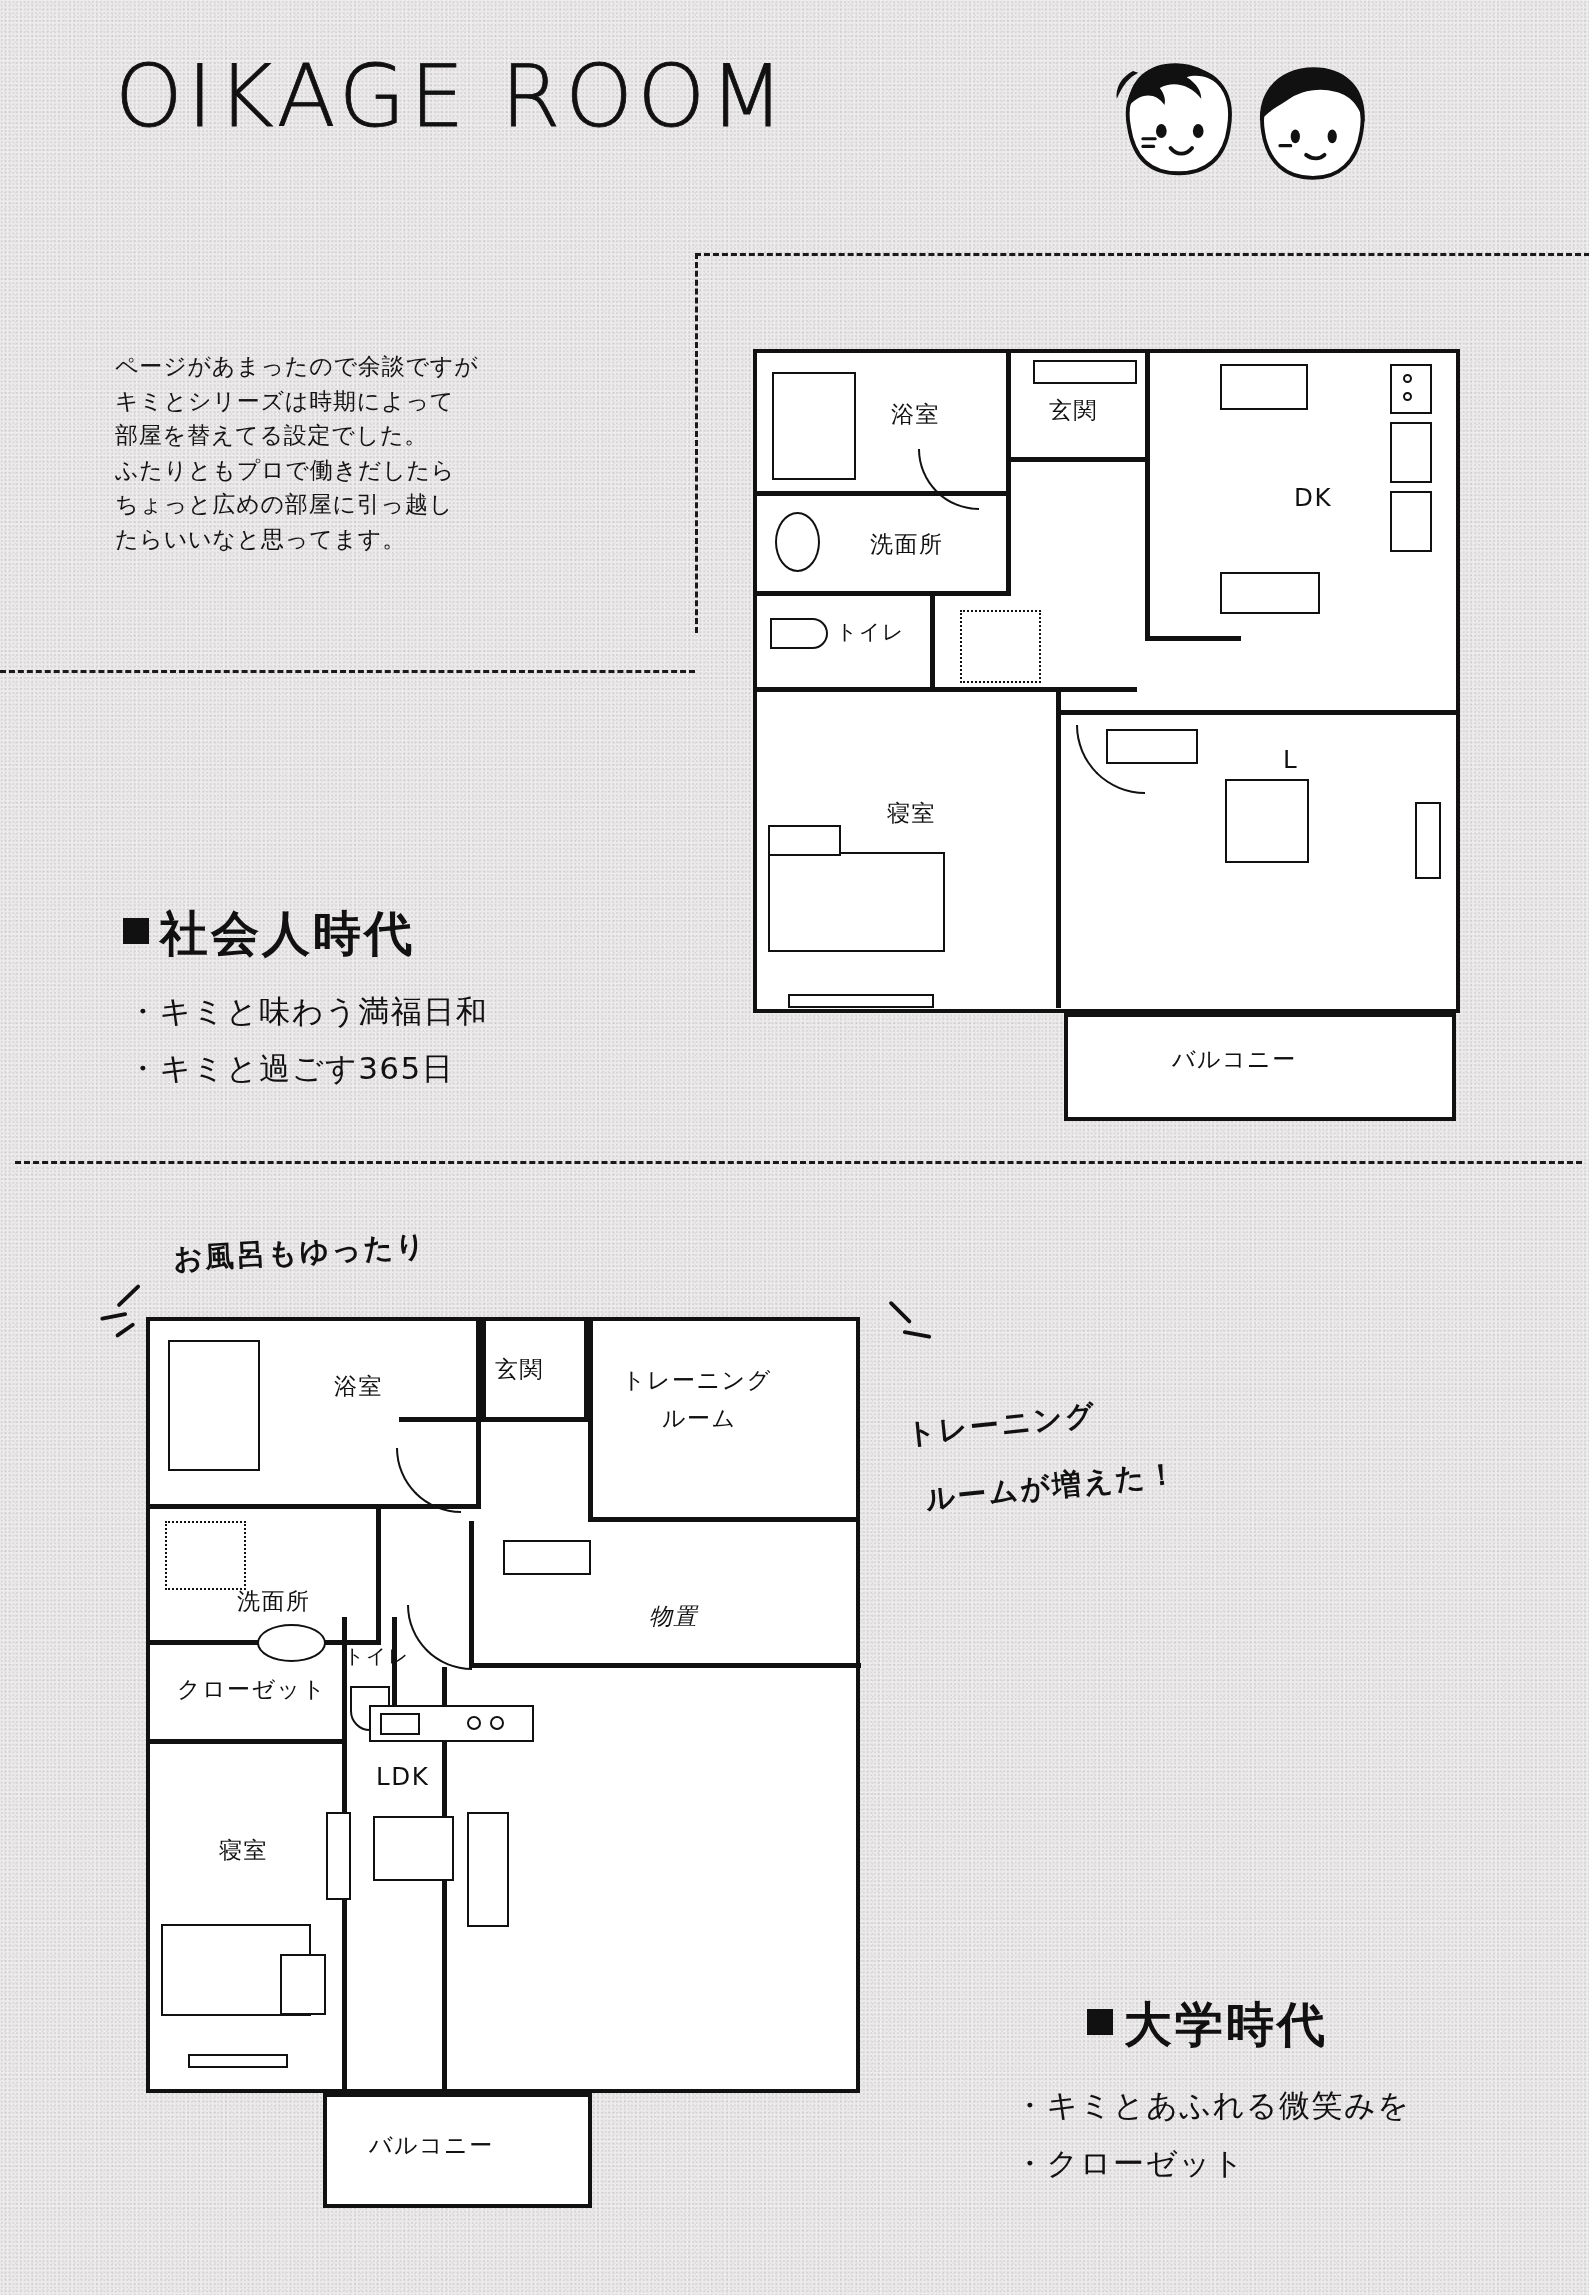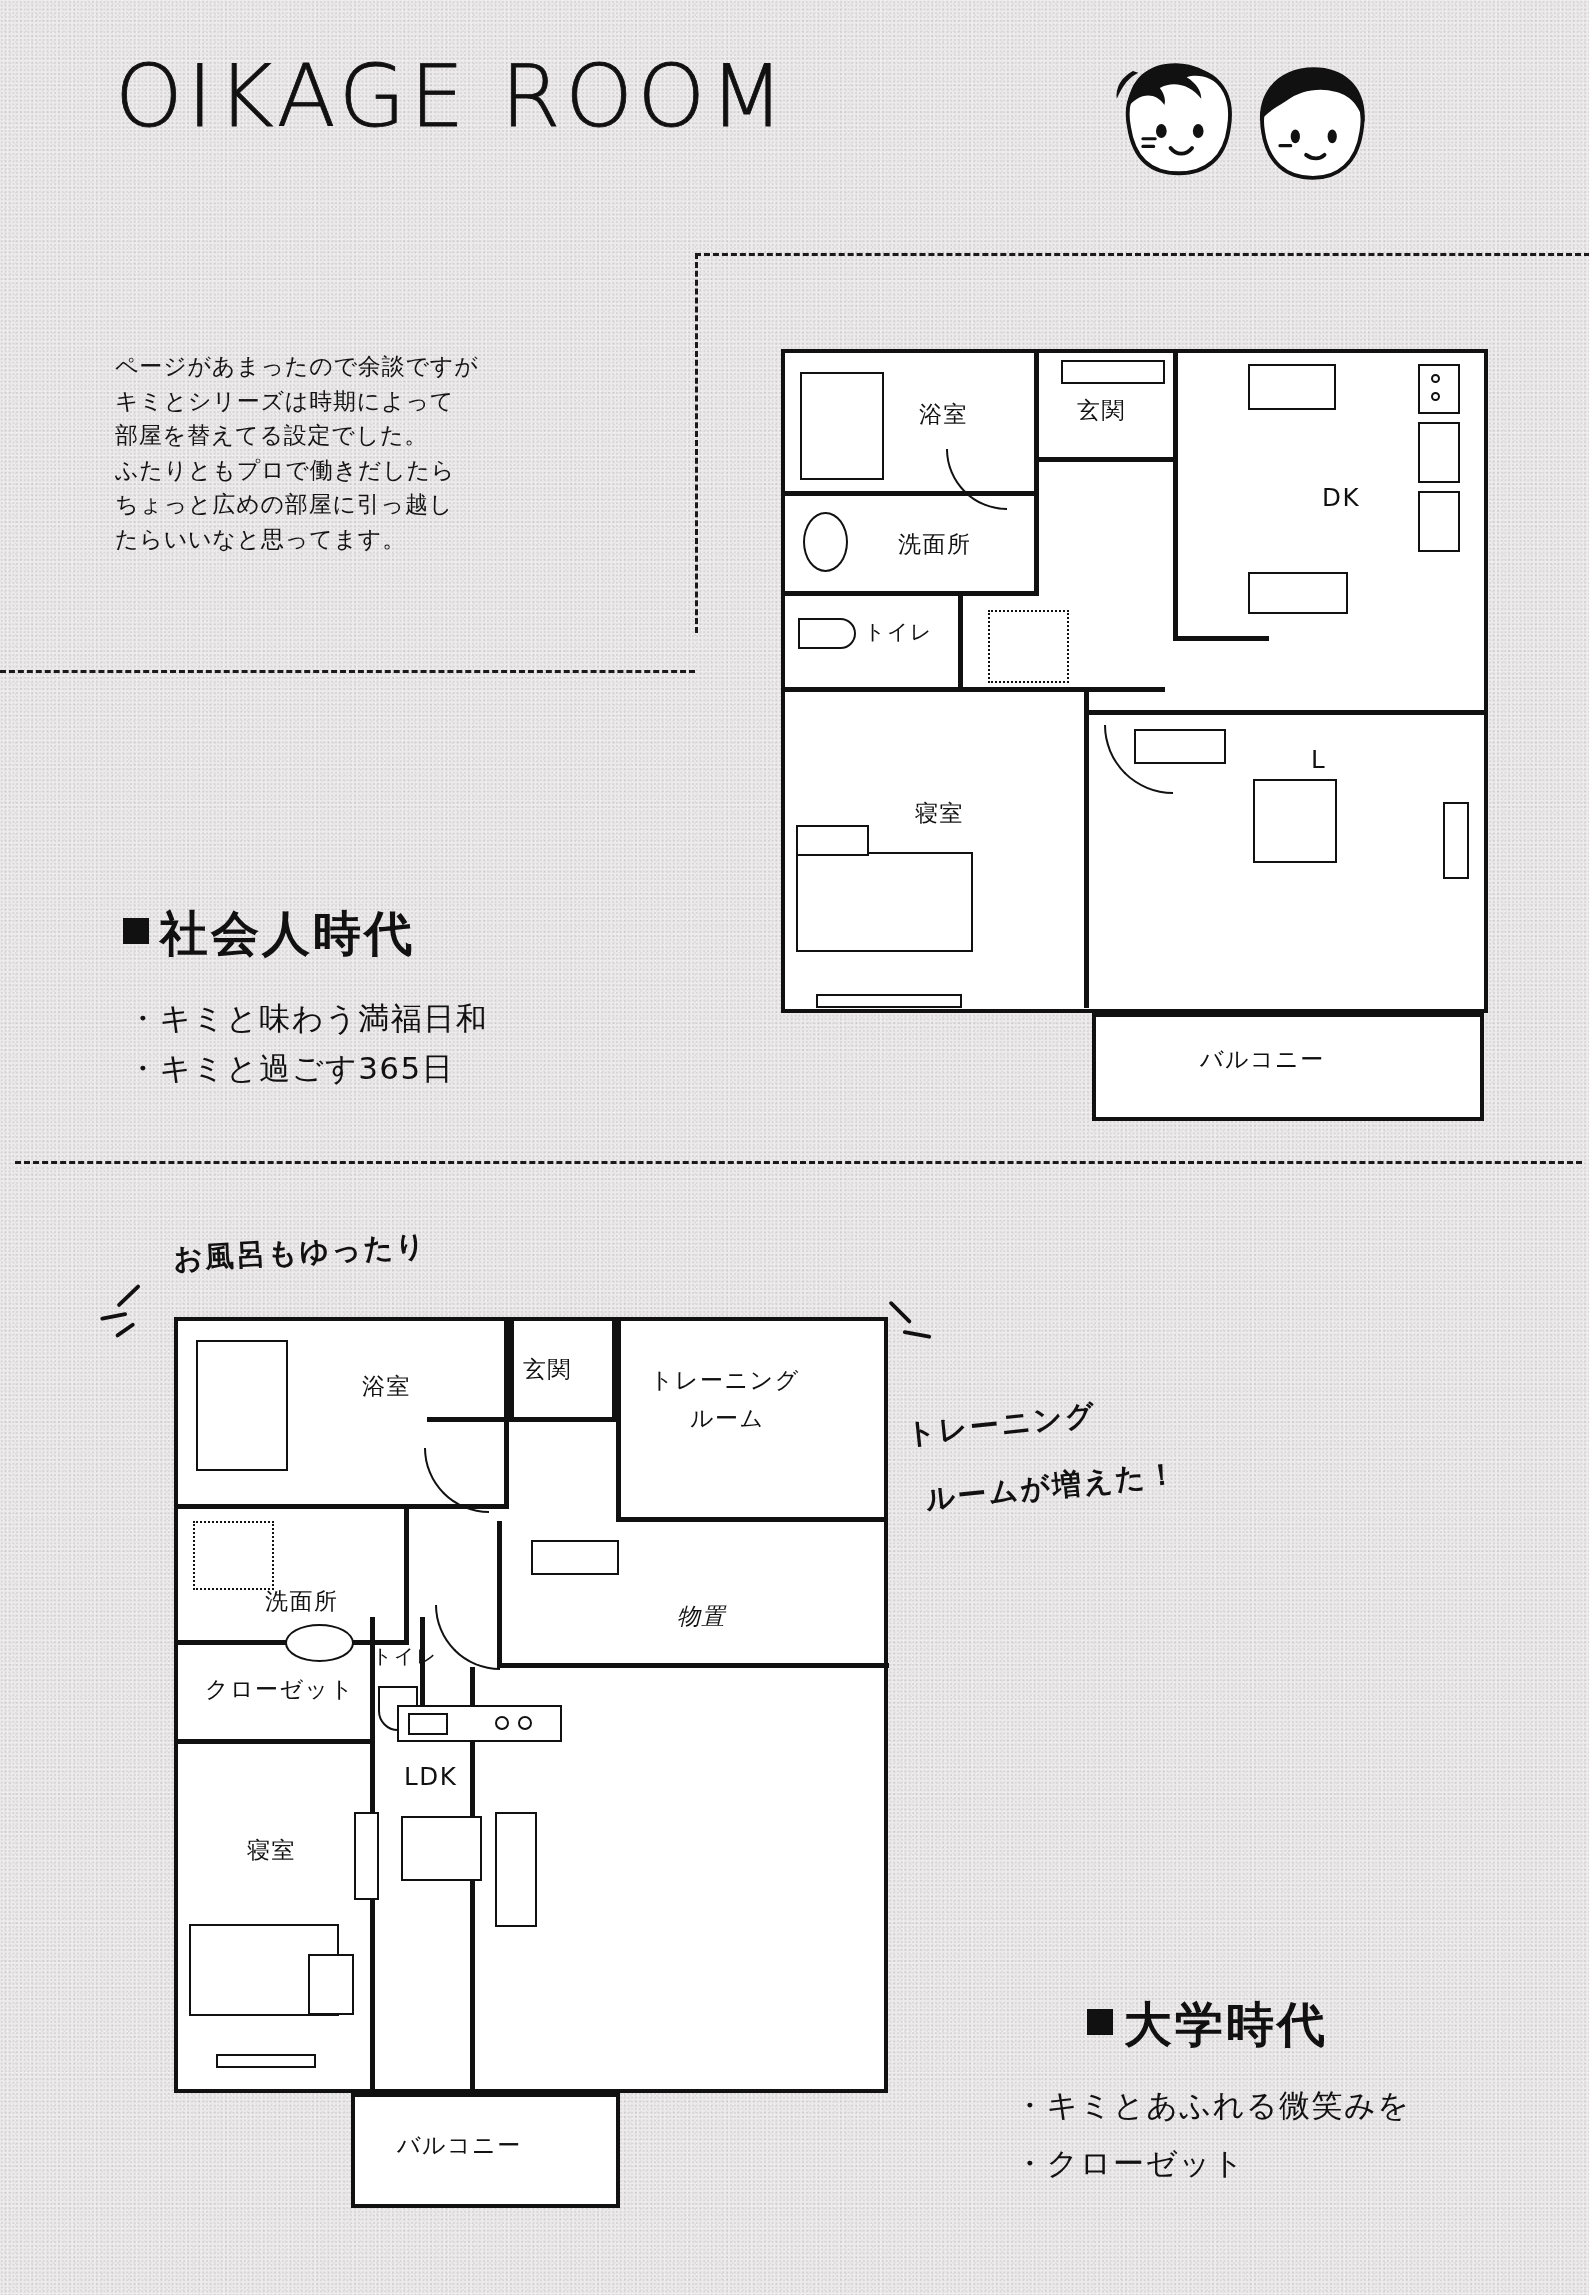--- a/index.html
+++ b/index.html
@@ -75,21 +75,21 @@
 
   
   .hand{
     position:absolute;
     font-size:29px;color:#111;font-weight:bold;
     letter-spacing:2.3px;white-space:nowrap;
     font-family:"DejaVu Sans", sans-serif;
   }
 
   
-  .plan{position:absolute;margin-left:28px;}
+  .plan{position:absolute;}
   .wall{position:absolute;background:#111;}
   .box{position:absolute;border:2.3px solid #111;background:#fff;box-sizing:border-box;}
   .rlabel{
     position:absolute;font-size:23px;color:#111;
     white-space:nowrap;letter-spacing:1.5px;text-align:center;
   }
   .rlabel.small{font-size:20px;}
   .ell{position:absolute;border:2.3px solid #111;border-radius:50%;background:#fff;box-sizing:border-box;}
   .door{position:absolute;border:2.3px solid #111;border-radius:0 0 0 100%;box-sizing:border-box;background:transparent;}
   .dotted{position:absolute;border:2.3px dotted #111;box-sizing:border-box;}
@@ -130,21 +130,21 @@
 <div id="note">ページがあまったので余談ですが
 キミとシリーズは時期によって
 部屋を替えてる設定でした。
 ふたりともプロで働きだしたら
 ちょっと広めの部屋に引っ越し
 たらいいなと思ってます。</div>
 
 <div class="sec-head" style="left:123px;top:902px;">
   <span class="sq"></span><span>社会人時代</span>
 </div>
-<div class="bullet" style="left:127px;top:991px;margin-top:7px;">・キミと味わう満福日和</div>
+<div class="bullet" style="left:127px;top:991px;">・キミと味わう満福日和</div>
 <div class="bullet" style="left:127px;top:1048px;">・キミと過ごす365日</div>
 
 <div class="sec-head" style="left:1087px;top:1993px;">
   <span class="sq"></span><span>大学時代</span>
 </div>
 <div class="bullet" style="left:1014px;top:2085px;">・キミとあふれる微笑みを</div>
 <div class="bullet" style="left:1014px;top:2143px;">・クローゼット</div>
 
 <div class="hand" style="left:173px;top:1233px;transform:rotate(-3deg);">お風呂もゆったり</div>
 <svg style="position:absolute;left:96px;top:1279px;" width="69" height="61" viewBox="0 0 90 80">

